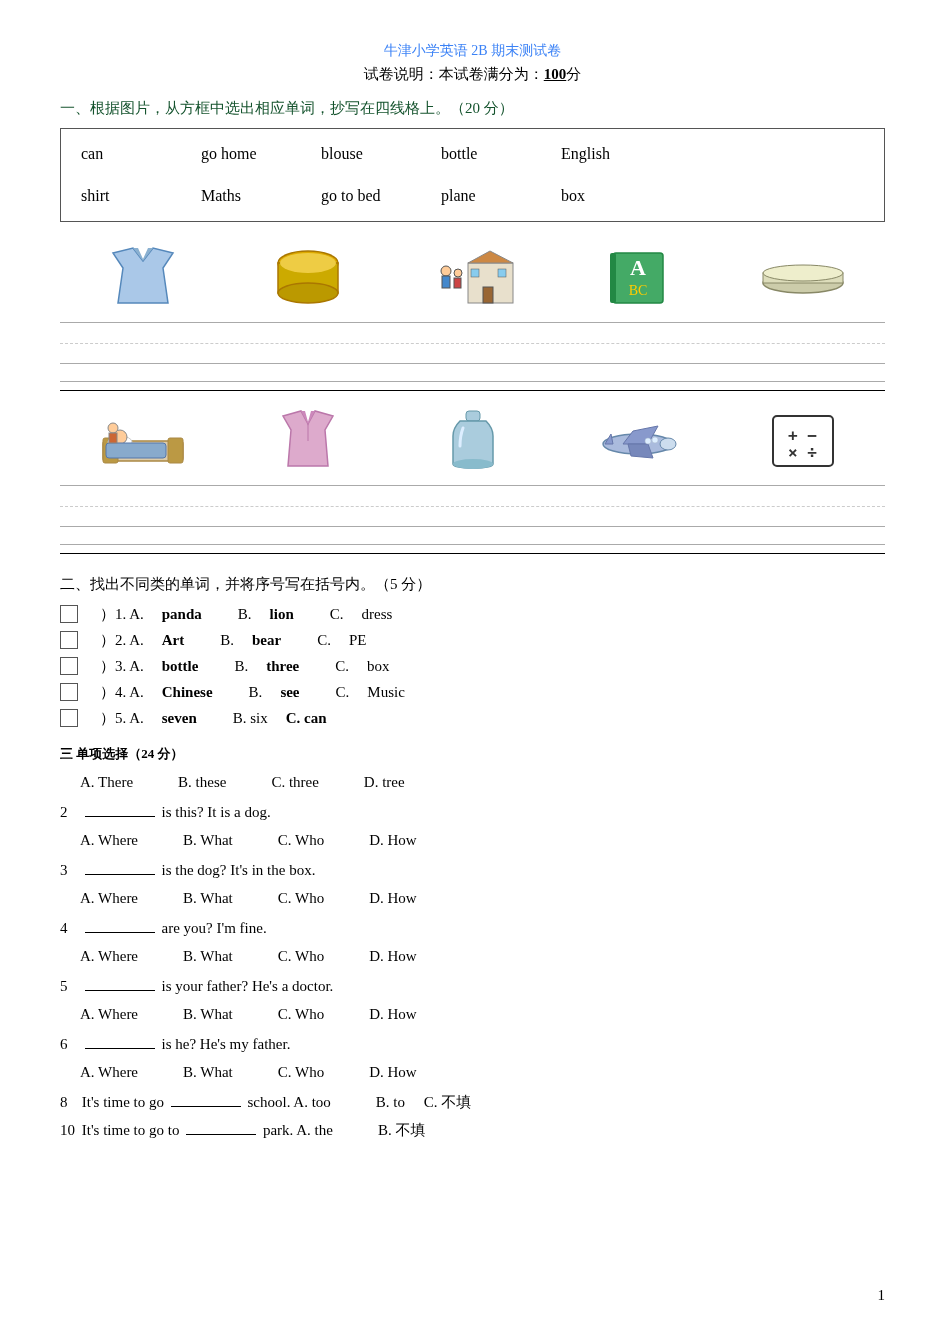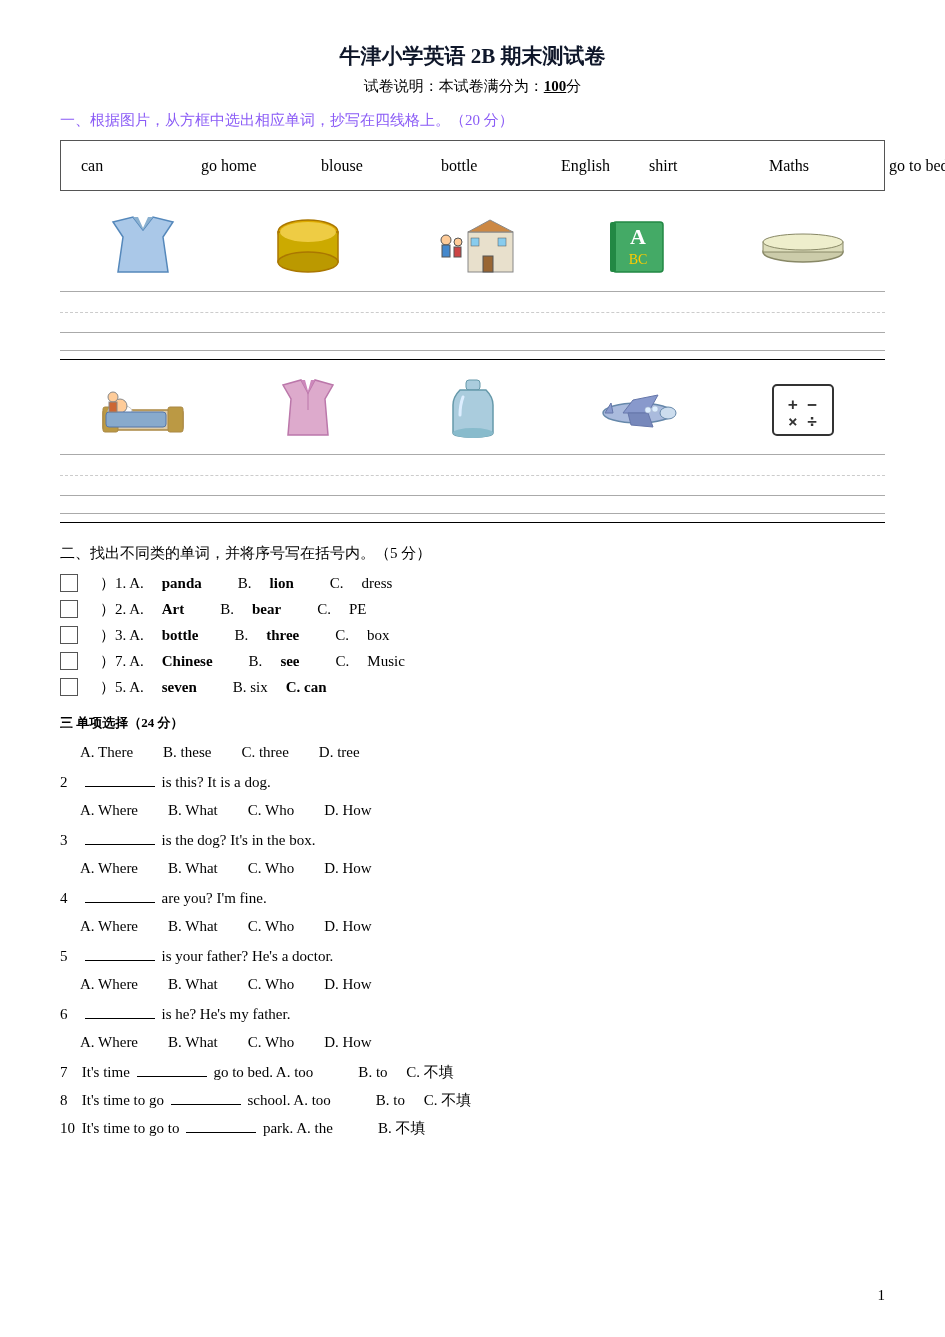--- a/index.html
+++ b/index.html
@@ -11,44 +11,44 @@
       min-height: 1337px;
       padding: 40px 60px;
       font-size: 15px;
       line-height: 1.6;
     }
     .title-section {
       text-align: center;
       margin-bottom: 10px;
     }
     .title-section .main-title {
-      font-size: 21px;
-      color: #0f172a;
-      font-weight: bold;
+      font-size: 14px;
+      color: #3b82f6;
+      font-weight: normal;
     }
     .title-section .subtitle {
       font-size: 15px;
       color: #000;
     }
     .subtitle .score {
       text-decoration: underline;
       font-weight: bold;
     }
     .section-header {
       font-size: 15px;
       margin-bottom: 8px;
-      color: #8b5cf6;
+      color: #14532d;
     }
     .word-box {
       border: 1.5px solid #555;
       padding: 12px 20px;
       margin-bottom: 16px;
       display: flex;
-      flex-direction: row;
-      gap: 8px;
+      flex-direction: column;
+      gap: 16px;
     }
     .word-row {
       display: flex;
       gap: 40px;
       align-items: center;
     }
     .word-item {
       font-size: 16px;
       min-width: 80px;
     }
@@ -108,21 +108,21 @@
       min-width: 18px;
     }
     .blank {
       display: inline-block;
       border-bottom: 1px solid #000;
       min-width: 70px;
       margin: 0 3px;
     }
     .answers-row {
       display: flex;
-      gap: 30px;
+      gap: 45px;
       margin-left: 20px;
       margin-bottom: 6px;
       font-size: 15px;
     }
 
     
     .svg-icon {
       width: 90px;
       height: 70px;
     }
@@ -338,21 +338,21 @@
     <span>）3. A.</span>
     <span class="choice-item">bottle</span>
     <span>B.</span>
     <span class="choice-item">three</span>
     <span>C.</span>
     <span>box</span>
   </div>
 
   <div class="mc-row">
     <span class="bracket"></span>
-    <span>）7. A.</span>
+    <span>）4. A.</span>
     <span class="choice-item">Chinese</span>
     <span>B.</span>
     <span class="choice-item">see</span>
     <span>C.</span>
     <span>Music</span>
   </div>
 
   <div class="mc-row">
     <span class="bracket"></span>
     <span>）5. A.</span>
@@ -421,24 +421,20 @@
     <span class="q-num">6</span>
     <span class="blank"></span><span> is  he? He's my father.</span>
   </div>
   <div class="answers-row">
     <span>A. Where</span>
     <span>B. What</span>
     <span>C. Who</span>
     <span>D. How</span>
   </div>
 
-  <div class="question-block">
-    <span class="q-num">7</span>
-    <span>  It's time </span><span class="blank"></span><span> go to bed.    A. too    &nbsp;&nbsp;&nbsp;&nbsp;&nbsp;&nbsp;&nbsp;&nbsp;&nbsp;&nbsp;&nbsp;B. to    &nbsp;&nbsp;&nbsp;&nbsp;C. 不填</span>
-  </div>
 
   <div class="question-block">
     <span class="q-num">8</span>
     <span>    It's time to go </span><span class="blank"></span><span> school.   A. too    &nbsp;&nbsp;&nbsp;&nbsp;&nbsp;&nbsp;&nbsp;&nbsp;&nbsp;&nbsp;&nbsp;B. to    &nbsp;&nbsp;&nbsp;&nbsp;C. 不填</span>
   </div>
 
 
   <div class="question-block">
     <span class="q-num">10</span>
     <span>    It's time to go to </span><span class="blank"></span><span> park.    A. the    &nbsp;&nbsp;&nbsp;&nbsp;&nbsp;&nbsp;&nbsp;&nbsp;&nbsp;&nbsp;&nbsp;B. 不填</span>

